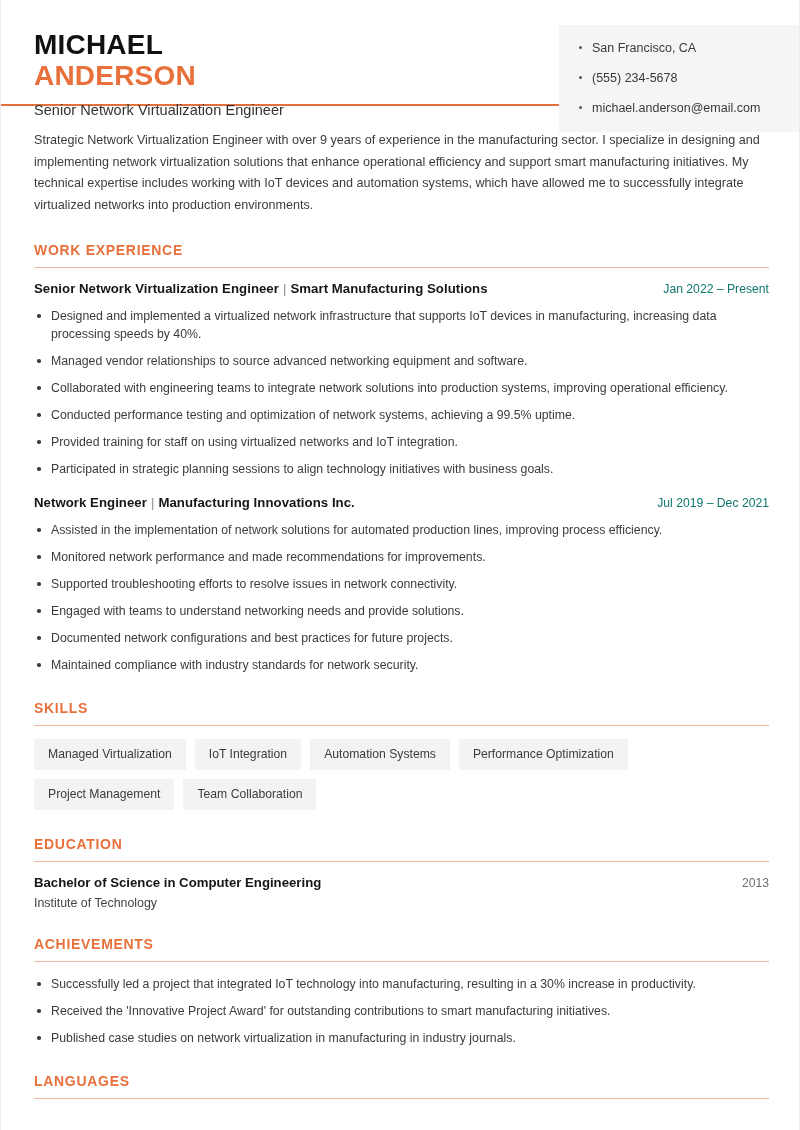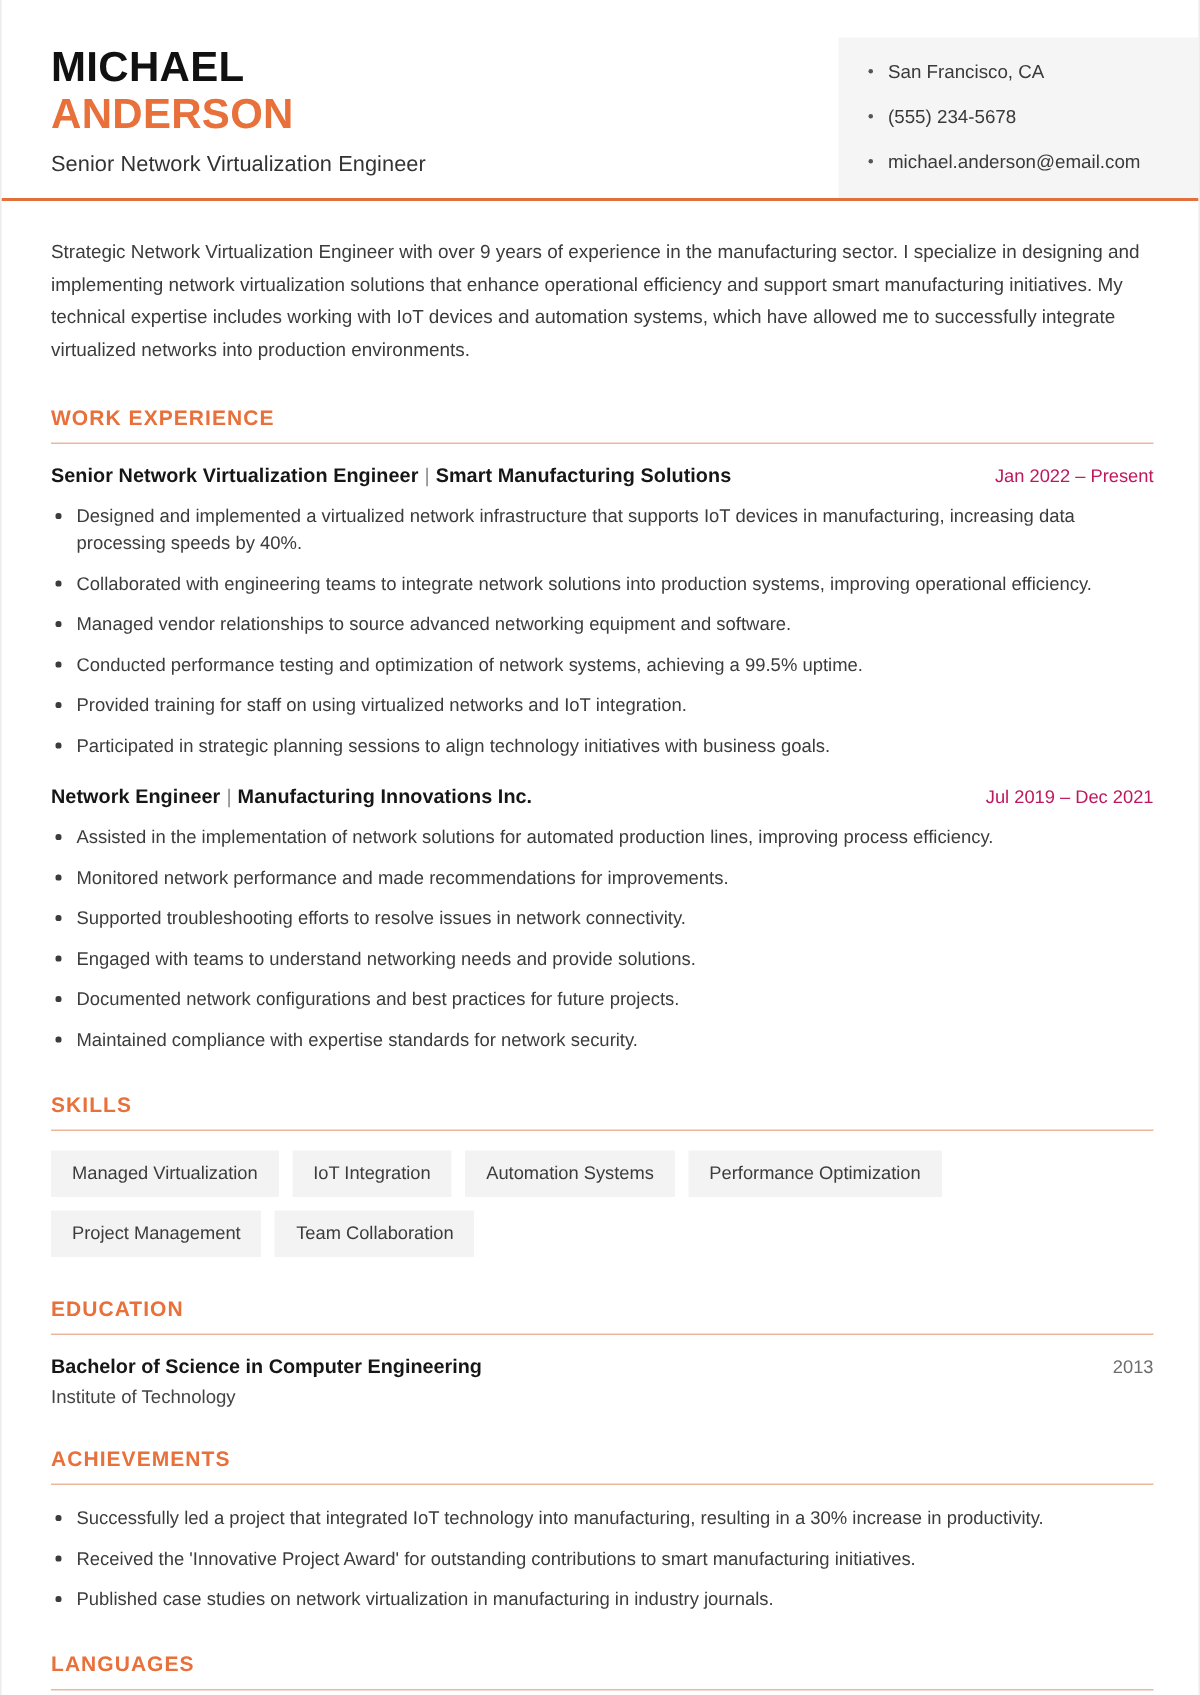--- a/index.html
+++ b/index.html
@@ -23,21 +23,21 @@
     height: 1130px;
     background: #ffffff;
     border-left: 1px solid #ececec;
     border-right: 1px solid #ececec;
     overflow: hidden;
   }
 
   
   .header {
     position: relative;
-    height: 134px;
+    height: 106px;
     padding: 24px 0 0 0;
     border-bottom: 2px solid #e1703c;
   }
 
   .header-inner {
     display: flex;
     justify-content: space-between;
     align-items: flex-start;
     height: 100%;
   }
@@ -145,21 +145,21 @@
   }
   .entry-sep {
     font-weight: 400;
     color: #8d8d8d;
     padding: 0 4px;
   }
   .entry-org { font-weight: 700; color: #161616; }
 
   .entry-date {
     font-size: 12.2px;
-    color: #be185d;
+    color: #0f766e;
     white-space: nowrap;
     padding-left: 12px;
   }
 
   ul.bullets {
     list-style: none;
     margin-top: 11px;
   }
 
   ul.bullets li {
@@ -271,42 +271,42 @@
 
       <div class="entry">
         <div class="entry-head">
           <div class="entry-title">
             <span>Senior Network Virtualization Engineer</span><span class="entry-sep">|</span><span class="entry-org">Smart Manufacturing Solutions</span>
           </div>
           <div class="entry-date">Jan 2022 – Present</div>
         </div>
         <ul class="bullets">
           <li>Designed and implemented a virtualized network infrastructure that supports IoT devices in manufacturing, increasing data processing speeds by 40%.</li>
+          <li>Managed vendor relationships to source advanced networking equipment and software.</li>
           <li>Collaborated with engineering teams to integrate network solutions into production systems, improving operational efficiency.</li>
-          <li>Managed vendor relationships to source advanced networking equipment and software.</li>
           <li>Conducted performance testing and optimization of network systems, achieving a 99.5% uptime.</li>
           <li>Provided training for staff on using virtualized networks and IoT integration.</li>
           <li>Participated in strategic planning sessions to align technology initiatives with business goals.</li>
         </ul>
       </div>
 
       <div class="entry">
         <div class="entry-head">
           <div class="entry-title">
             <span>Network Engineer</span><span class="entry-sep">|</span><span class="entry-org">Manufacturing Innovations Inc.</span>
           </div>
           <div class="entry-date">Jul 2019 – Dec 2021</div>
         </div>
         <ul class="bullets">
           <li>Assisted in the implementation of network solutions for automated production lines, improving process efficiency.</li>
           <li>Monitored network performance and made recommendations for improvements.</li>
           <li>Supported troubleshooting efforts to resolve issues in network connectivity.</li>
           <li>Engaged with teams to understand networking needs and provide solutions.</li>
           <li>Documented network configurations and best practices for future projects.</li>
-          <li>Maintained compliance with expertise standards for network security.</li>
+          <li>Maintained compliance with industry standards for network security.</li>
         </ul>
       </div>
     </div>
 
     <div class="section">
       <div class="section-title">SKILLS</div>
       <div class="section-rule"></div>
       <div class="chips">
         <span class="chip">Managed Virtualization</span>
         <span class="chip">IoT Integration</span>

